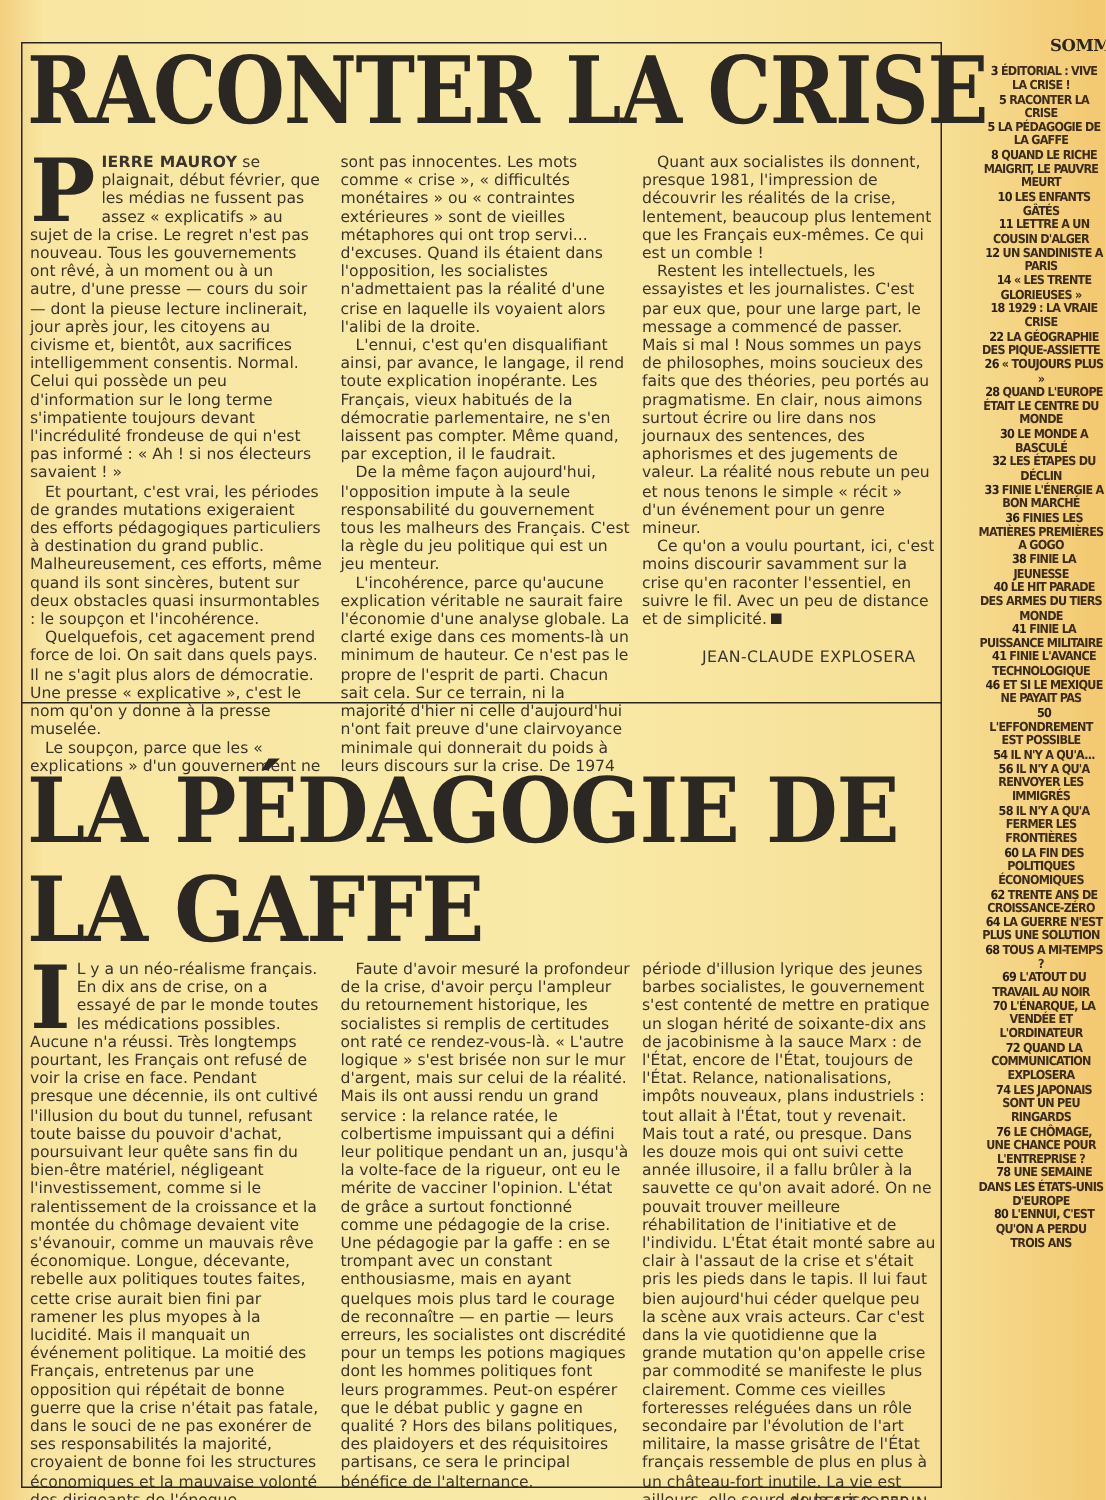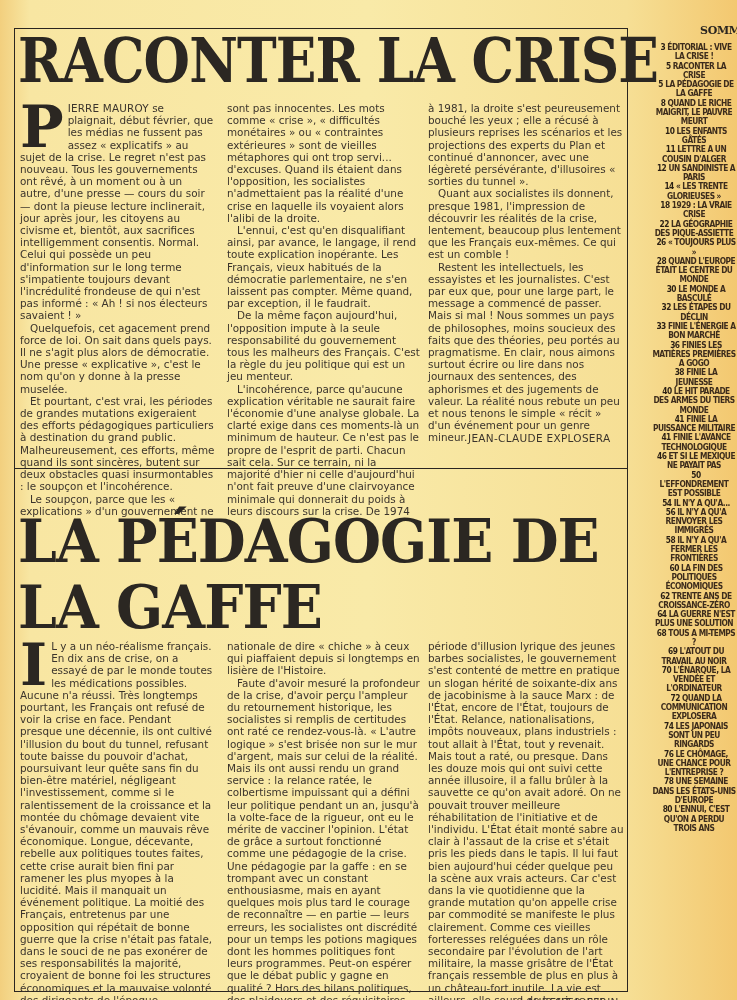--- a/index.html
+++ b/index.html
@@ -29,21 +29,21 @@
   .col {
     position: absolute; font-size: 10.4px; line-height: 12.2px; font-family: "DejaVu Sans", sans-serif;
     color: #3b342c; text-align: left;
   }
   .col p { margin: 0; text-indent: 10px; }
   .col p.first { text-indent: 0; }
   .dropcap {
     float: left; font-family: "DejaVu Serif", serif; font-weight: bold;
     font-size: 58px; line-height: 46px; margin: 2px 4px 0 0; color: #2b2722;
   }
-  .lead { letter-spacing: 0.2px; }
+  .lead { letter-spacing: 0.2px; font-weight: bold; }
   .c1 { left: 20px; top: 102px; width: 195px; }
   .c2 { left: 227px; top: 102px; width: 194px; }
   .c3 { left: 428px; top: 102px; width: 196px; }
   .d1 { left: 20px; top: 640px; width: 195px; }
   .d2 { left: 227px; top: 640px; width: 194px; }
   .d3 { left: 428px; top: 640px; width: 196px; }
   .byline {
     position: absolute; font-family: "DejaVu Sans", sans-serif; font-size: 10.5px;
     color: #3b342c; letter-spacing: 0.3px;
   }
@@ -68,49 +68,48 @@
 </head>
 <body>
 
 <div class="page-bg"></div>
 <div class="frame"></div>
 
 <div class="headline h1">RACONTER LA CRISE</div>
 
 <div class="col c1">
   <p class="first"><span class="dropcap">P</span><span class="lead">IERRE MAUROY</span><span> se plaignait, début février, que les médias ne fussent pas assez « explicatifs » au sujet de la crise. Le regret n'est pas nouveau. Tous les gouvernements ont rêvé, à un moment ou à un autre, d'une presse — cours du soir — dont la pieuse lecture inclinerait, jour après jour, les citoyens au civisme et, bientôt, aux sacrifices intelligemment consentis. Normal. Celui qui possède un peu d'information sur le long terme s'impatiente toujours devant l'incrédulité frondeuse de qui n'est pas informé : « Ah ! si nos électeurs savaient ! »</span></p>
+  <p>Et pourtant, c'est vrai, les périodes de grandes mutations exigeraient des efforts pédagogiques particuliers à destination du grand public. Malheureusement, ces efforts, même quand ils sont sincères, butent sur deux obstacles quasi insurmontables : le soupçon et l'incohérence.</p>
   <p>Quelquefois, cet agacement prend force de loi. On sait dans quels pays. Il ne s'agit plus alors de démocratie. Une presse « explicative », c'est le nom qu'on y donne à la presse muselée.</p>
-  <p>Et pourtant, c'est vrai, les périodes de grandes mutations exigeraient des efforts pédagogiques particuliers à destination du grand public. Malheureusement, ces efforts, même quand ils sont sincères, butent sur deux obstacles quasi insurmontables : le soupçon et l'incohérence.</p>
   <p>Le soupçon, parce que les « explications » d'un gouvernement ne</p>
 </div>
 <div class="col c2">
   <p class="first">sont pas innocentes. Les mots comme « crise », « difficultés monétaires » ou « contraintes extérieures » sont de vieilles métaphores qui ont trop servi... d'excuses. Quand ils étaient dans l'opposition, les socialistes n'admettaient pas la réalité d'une crise en laquelle ils voyaient alors l'alibi de la droite.</p>
   <p>L'ennui, c'est qu'en disqualifiant ainsi, par avance, le langage, il rend toute explication inopérante. Les Français, vieux habitués de la démocratie parlementaire, ne s'en laissent pas compter. Même quand, par exception, il le faudrait.</p>
   <p>De la même façon aujourd'hui, l'opposition impute à la seule responsabilité du gouvernement tous les malheurs des Français. C'est la règle du jeu politique qui est un jeu menteur.</p>
   <p>L'incohérence, parce qu'aucune explication véritable ne saurait faire l'économie d'une analyse globale. La clarté exige dans ces moments-là un minimum de hauteur. Ce n'est pas le propre de l'esprit de parti. Chacun sait cela. Sur ce terrain, ni la majorité d'hier ni celle d'aujourd'hui n'ont fait preuve d'une clairvoyance minimale qui donnerait du poids à leurs discours sur la crise. De 1974</p>
 </div>
 <div class="col c3">
-  <p class="first">à 1981, la droite s'est peureusement bouché les yeux ; elle a récusé à plusieurs reprises les scénarios et les projections des experts du Plan et continué d'annoncer, avec une légèreté persévérante, d'illusoires « sorties du tunnel ».</p>
   <p>Quant aux socialistes ils donnent, presque 1981, l'impression de découvrir les réalités de la crise, lentement, beaucoup plus lentement que les Français eux-mêmes. Ce qui est un comble !</p>
   <p>Restent les intellectuels, les essayistes et les journalistes. C'est par eux que, pour une large part, le message a commencé de passer. Mais si mal ! Nous sommes un pays de philosophes, moins soucieux des faits que des théories, peu portés au pragmatisme. En clair, nous aimons surtout écrire ou lire dans nos journaux des sentences, des aphorismes et des jugements de valeur. La réalité nous rebute un peu et nous tenons le simple « récit » d'un événement pour un genre mineur.</p>
+  <p><span>Ce qu'on a voulu pourtant, ici, c'est moins discourir savamment sur la crise qu'en raconter l'essentiel, en suivre le fil. Avec un peu de distance et de simplicité.</span><span class="endmark"></span></p>
 </div>
 <div class="byline by1">JEAN-CLAUDE EXPLOSERA</div>
 
 <div class="divider" style="top:468px"></div>
 
 <div class="headline h2">
   <div>LA PÉDAGOGIE DE</div>
   <div>LA GAFFE</div>
 </div>
 
 <div class="col d1">
   <p class="first"><span class="dropcap">I</span><span>L y a un néo-réalisme français. En dix ans de crise, on a essayé de par le monde toutes les médications possibles. Aucune n'a réussi. Très longtemps pourtant, les Français ont refusé de voir la crise en face. Pendant presque une décennie, ils ont cultivé l'illusion du bout du tunnel, refusant toute baisse du pouvoir d'achat, poursuivant leur quête sans fin du bien-être matériel, négligeant l'investissement, comme si le ralentissement de la croissance et la montée du chômage devaient vite s'évanouir, comme un mauvais rêve économique. Longue, décevante, rebelle aux politiques toutes faites, cette crise aurait bien fini par ramener les plus myopes à la lucidité. Mais il manquait un événement politique. La moitié des Français, entretenus par une opposition qui répétait de bonne guerre que la crise n'était pas fatale, dans le souci de ne pas exonérer de ses responsabilités la majorité, croyaient de bonne foi les structures économiques et la mauvaise volonté des dirigeants de l'époque responsables du marasme. Une « autre politique », une « autre logique » devaient permettre de libérer la production, de créer des emplois, de sauvegarder le pouvoir d'achat. Y croyaient-ils vraiment ? En tout cas, ils voulaient en avoir le cœur net. Ce fut le défi du 10 mai. Une volonté</span></p>
 </div>
 <div class="col d2">
-  <p class="first">nationale de dire « chiche » à ceux qui piaffaient depuis si longtemps en lisière de l'Histoire.</p>
   <p>Faute d'avoir mesuré la profondeur de la crise, d'avoir perçu l'ampleur du retournement historique, les socialistes si remplis de certitudes ont raté ce rendez-vous-là. « L'autre logique » s'est brisée non sur le mur d'argent, mais sur celui de la réalité. Mais ils ont aussi rendu un grand service : la relance ratée, le colbertisme impuissant qui a défini leur politique pendant un an, jusqu'à la volte-face de la rigueur, ont eu le mérite de vacciner l'opinion. L'état de grâce a surtout fonctionné comme une pédagogie de la crise. Une pédagogie par la gaffe : en se trompant avec un constant enthousiasme, mais en ayant quelques mois plus tard le courage de reconnaître — en partie — leurs erreurs, les socialistes ont discrédité pour un temps les potions magiques dont les hommes politiques font leurs programmes. Peut-on espérer que le débat public y gagne en qualité ? Hors des bilans politiques, des plaidoyers et des réquisitoires partisans, ce sera le principal bénéfice de l'alternance.</p>
 
 </div>
 <div class="col d3">
   <p class="first"><span>période d'illusion lyrique des jeunes barbes socialistes, le gouvernement s'est contenté de mettre en pratique un slogan hérité de soixante-dix ans de jacobinisme à la sauce Marx : de l'État, encore de l'État, toujours de l'État. Relance, nationalisations, impôts nouveaux, plans industriels : tout allait à l'État, tout y revenait. Mais tout a raté, ou presque. Dans les douze mois qui ont suivi cette année illusoire, il a fallu brûler à la sauvette ce qu'on avait adoré. On ne pouvait trouver meilleure réhabilitation de l'initiative et de l'individu. L'État était monté sabre au clair à l'assaut de la crise et s'était pris les pieds dans le tapis. Il lui faut bien aujourd'hui céder quelque peu la scène aux vrais acteurs. Car c'est dans la vie quotidienne que la grande mutation qu'on appelle crise par commodité se manifeste le plus clairement. Comme ces vieilles forteresses reléguées dans un rôle secondaire par l'évolution de l'art militaire, la masse grisâtre de l'État français ressemble de plus en plus à un château-fort inutile. La vie est ailleurs, elle sourd de la crise, par l'entreprise, par l'initiative, par la communication. Ironie d'une histoire qui joue à qui perd gagne. C'est la gauche pétrie de révérence étatique qui en a fait la preuve.</span></p>
 </div>
 <div class="byline by2">LAURENT JOFFRIN</div>
 
 <div class="sommaire">
   <div class="som-title">SOMMAIRE</div>

